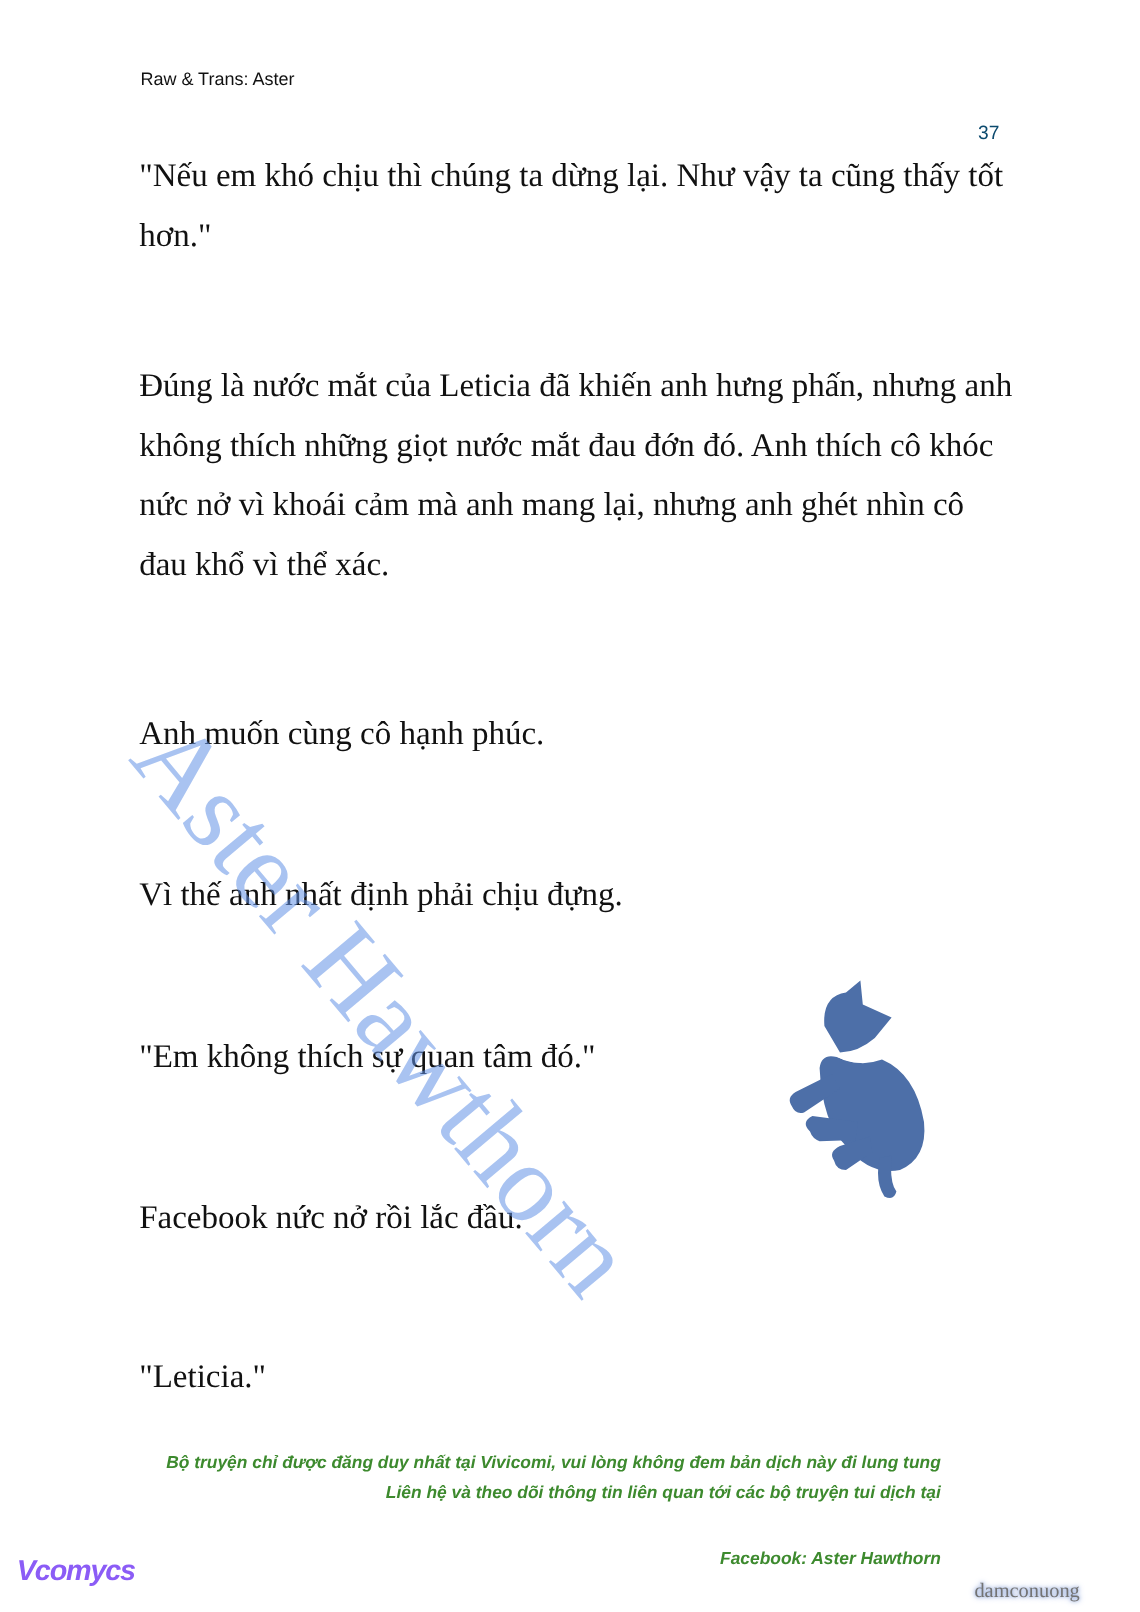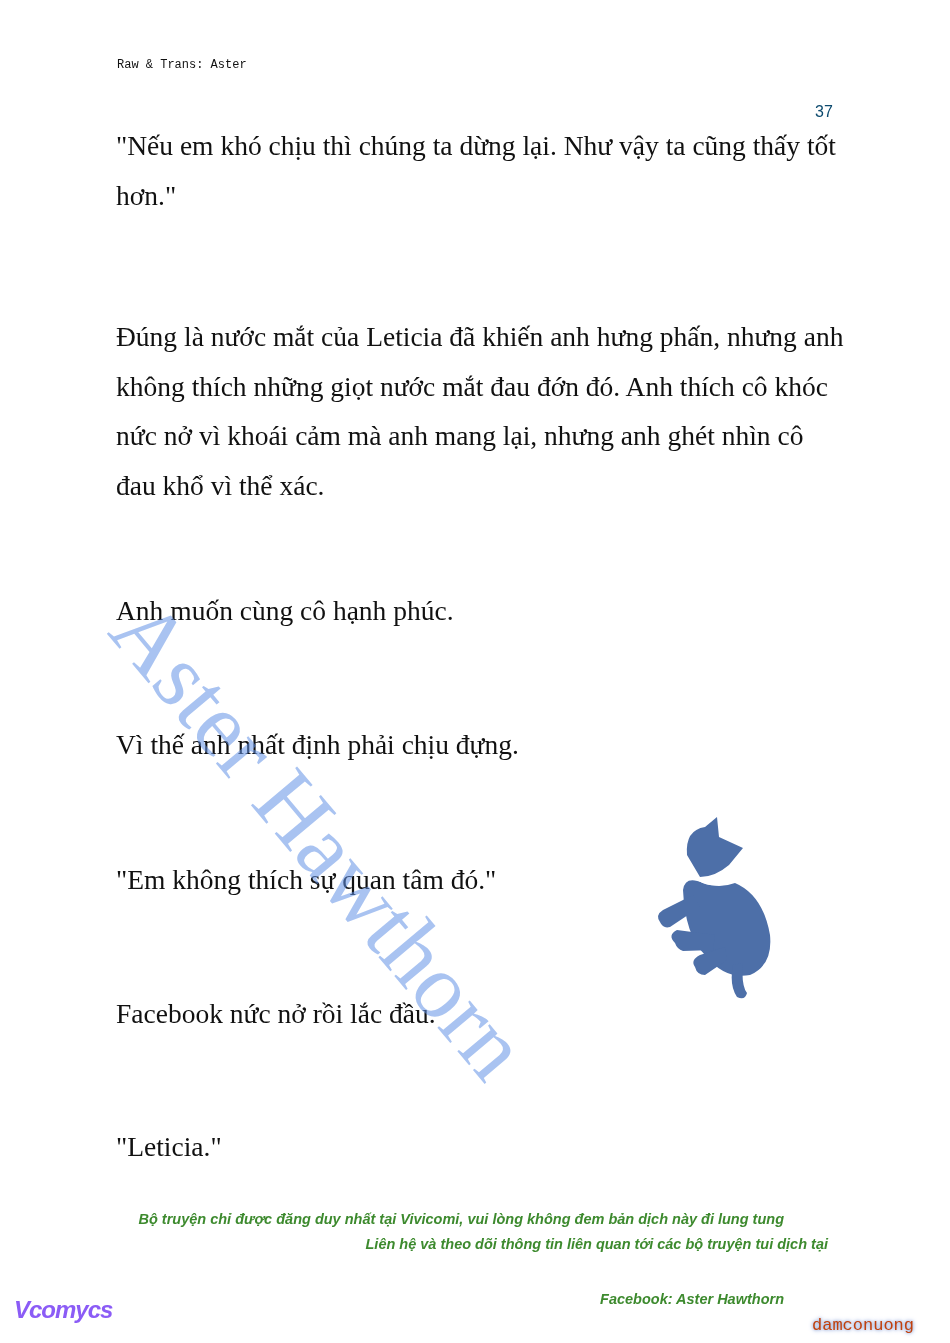--- a/index.html
+++ b/index.html
@@ -1,33 +1,33 @@
 <!DOCTYPE html>
 <html><head>
 <meta charset="utf-8">
 <style>
   html, body { margin:0; padding:0; background:#ffffff; }
   body { width:950px; height:1343px; position:relative; overflow:hidden; }
-  .header { position:absolute; left:117px; top:58px; font-family:Liberation Mono, monospace; font-size:12px; color:#111; }
+  .header { position:absolute; left:117px; top:58px; font-family:Liberation Sans, sans-serif; font-size:15px; color:#111; }
   .pagenum { position:absolute; left:815px; top:103px; font-family:"Liberation Sans", sans-serif; font-size:16px; color:#0c4a6e; }
   .para { position:absolute; left:116px; width:730px; font-family:"Liberation Serif", serif; font-size:27.5px; line-height:49.5px; color:#111; }
   .wm { position:absolute; left:130px; top:560px; font-family:"Liberation Serif", serif; font-size:92px; color:rgba(98,146,230,0.55); transform:rotate(50deg); transform-origin:left center; white-space:nowrap; pointer-events:none; }
   .cat { position:absolute; left:655px; top:815px; width:120px; height:185px; }
   .footer { position:absolute; left:0; width:784px; text-align:right; font-family:"Liberation Sans", sans-serif; font-style:italic; font-weight:bold; font-size:14.5px; color:#3d8a2e; }
   .logo-left { position:absolute; left:14px; top:1296px; font-family:"Liberation Sans", sans-serif; font-style:italic; font-weight:bold; font-size:24px; color:#8b5cf6; letter-spacing:-1px; }
-  .logo-right { position:absolute; left:812px; top:1316px; font-family:Liberation Mono, monospace; font-size:17px; color:#c2410c; text-shadow:0 0 3px #8fa6d9, 0 0 5px #8fa6d9; }
+  .logo-right { position:absolute; left:812px; top:1316px; font-family:Liberation Serif, serif; font-size:17px; color:#737373; text-shadow:0 0 3px #8fa6d9, 0 0 5px #8fa6d9; }
 </style>
 </head>
 <body>
 
 <div class="header">Raw &amp; Trans: Aster</div>
 <div class="pagenum">37</div>
 
 <div class="para" style="top:121px;">"Nếu em khó chịu thì chúng ta dừng lại. Như vậy ta cũng thấy tốt hơn."</div>
-<div class="para" style="top:312px;">Đúng là nước mắt của Leticia đã khiến anh hưng phấn, nhưng anh không thích những giọt nước mắt đau đớn đó. Anh thích cô khóc nức nở vì khoái cảm mà anh mang lại, nhưng anh ghét nhìn cô đau khổ vì thể xác.</div>
+<div class="para" style="top:296px;">Đúng là nước mắt của Leticia đã khiến anh hưng phấn, nhưng anh không thích những giọt nước mắt đau đớn đó. Anh thích cô khóc nức nở vì khoái cảm mà anh mang lại, nhưng anh ghét nhìn cô đau khổ vì thể xác.</div>
 <div class="para" style="top:586px;">Anh muốn cùng cô hạnh phúc.</div>
 <div class="para" style="top:720px;">Vì thế anh nhất định phải chịu đựng.</div>
 <div class="para" style="top:855px;">"Em không thích sự quan tâm đó."</div>
 <div class="para" style="top:989px;">Facebook nức nở rồi lắc đầu.</div>
 <div class="para" style="top:1122px;">"Leticia."</div>
 
 <div class="wm">Aster Hawthorn</div>
 
 <svg class="cat" viewBox="0 0 120 185">
   <g fill="#4d6fa8">
@@ -35,17 +35,17 @@
     <path d="M28 75 Q30 60 48 68 Q64 74 80 68 Q108 80 115 120 Q118 150 95 160 Q70 165 50 140 Q30 120 28 75 Z"></path>
     <path d="M5 107 Q0 100 8 95 L38 80 L45 92 L15 112 Q8 114 5 107 Z"></path>
     <path d="M20 128 Q12 120 22 115 L60 120 L58 135 L28 136 Q22 134 20 128 Z"></path>
     <path d="M40 152 Q35 145 45 140 L70 132 L72 145 L50 160 Q42 160 40 152 Z"></path>
     <path d="M78 150 L88 148 Q86 170 92 178 Q90 186 82 182 Q74 170 78 150 Z"></path>
   </g>
   <path d="M44 64 Q58 72 76 66" stroke="#ffffff" stroke-width="4" fill="none"></path>
 </svg>
 
 <div class="footer" style="top:1211px;">Bộ truyện chỉ được đăng duy nhất tại Vivicomi, vui lòng không đem bản dịch này đi lung tung</div>
-<div class="footer" style="top:1236px;padding-left:44px;">Liên hệ và theo dõi thông tin liên quan tới các bộ truyện tui dịch tại</div>
+<div class="footer" style="top:1236px;">Liên hệ và theo dõi thông tin liên quan tới các bộ truyện tui dịch tại</div>
 <div class="footer" style="top:1261px;margin-top:30px;">Facebook: Aster Hawthorn</div>
 
 <div class="logo-left">Vcomycs</div>
 <div class="logo-right">damconuong</div>
 
 </body></html>

